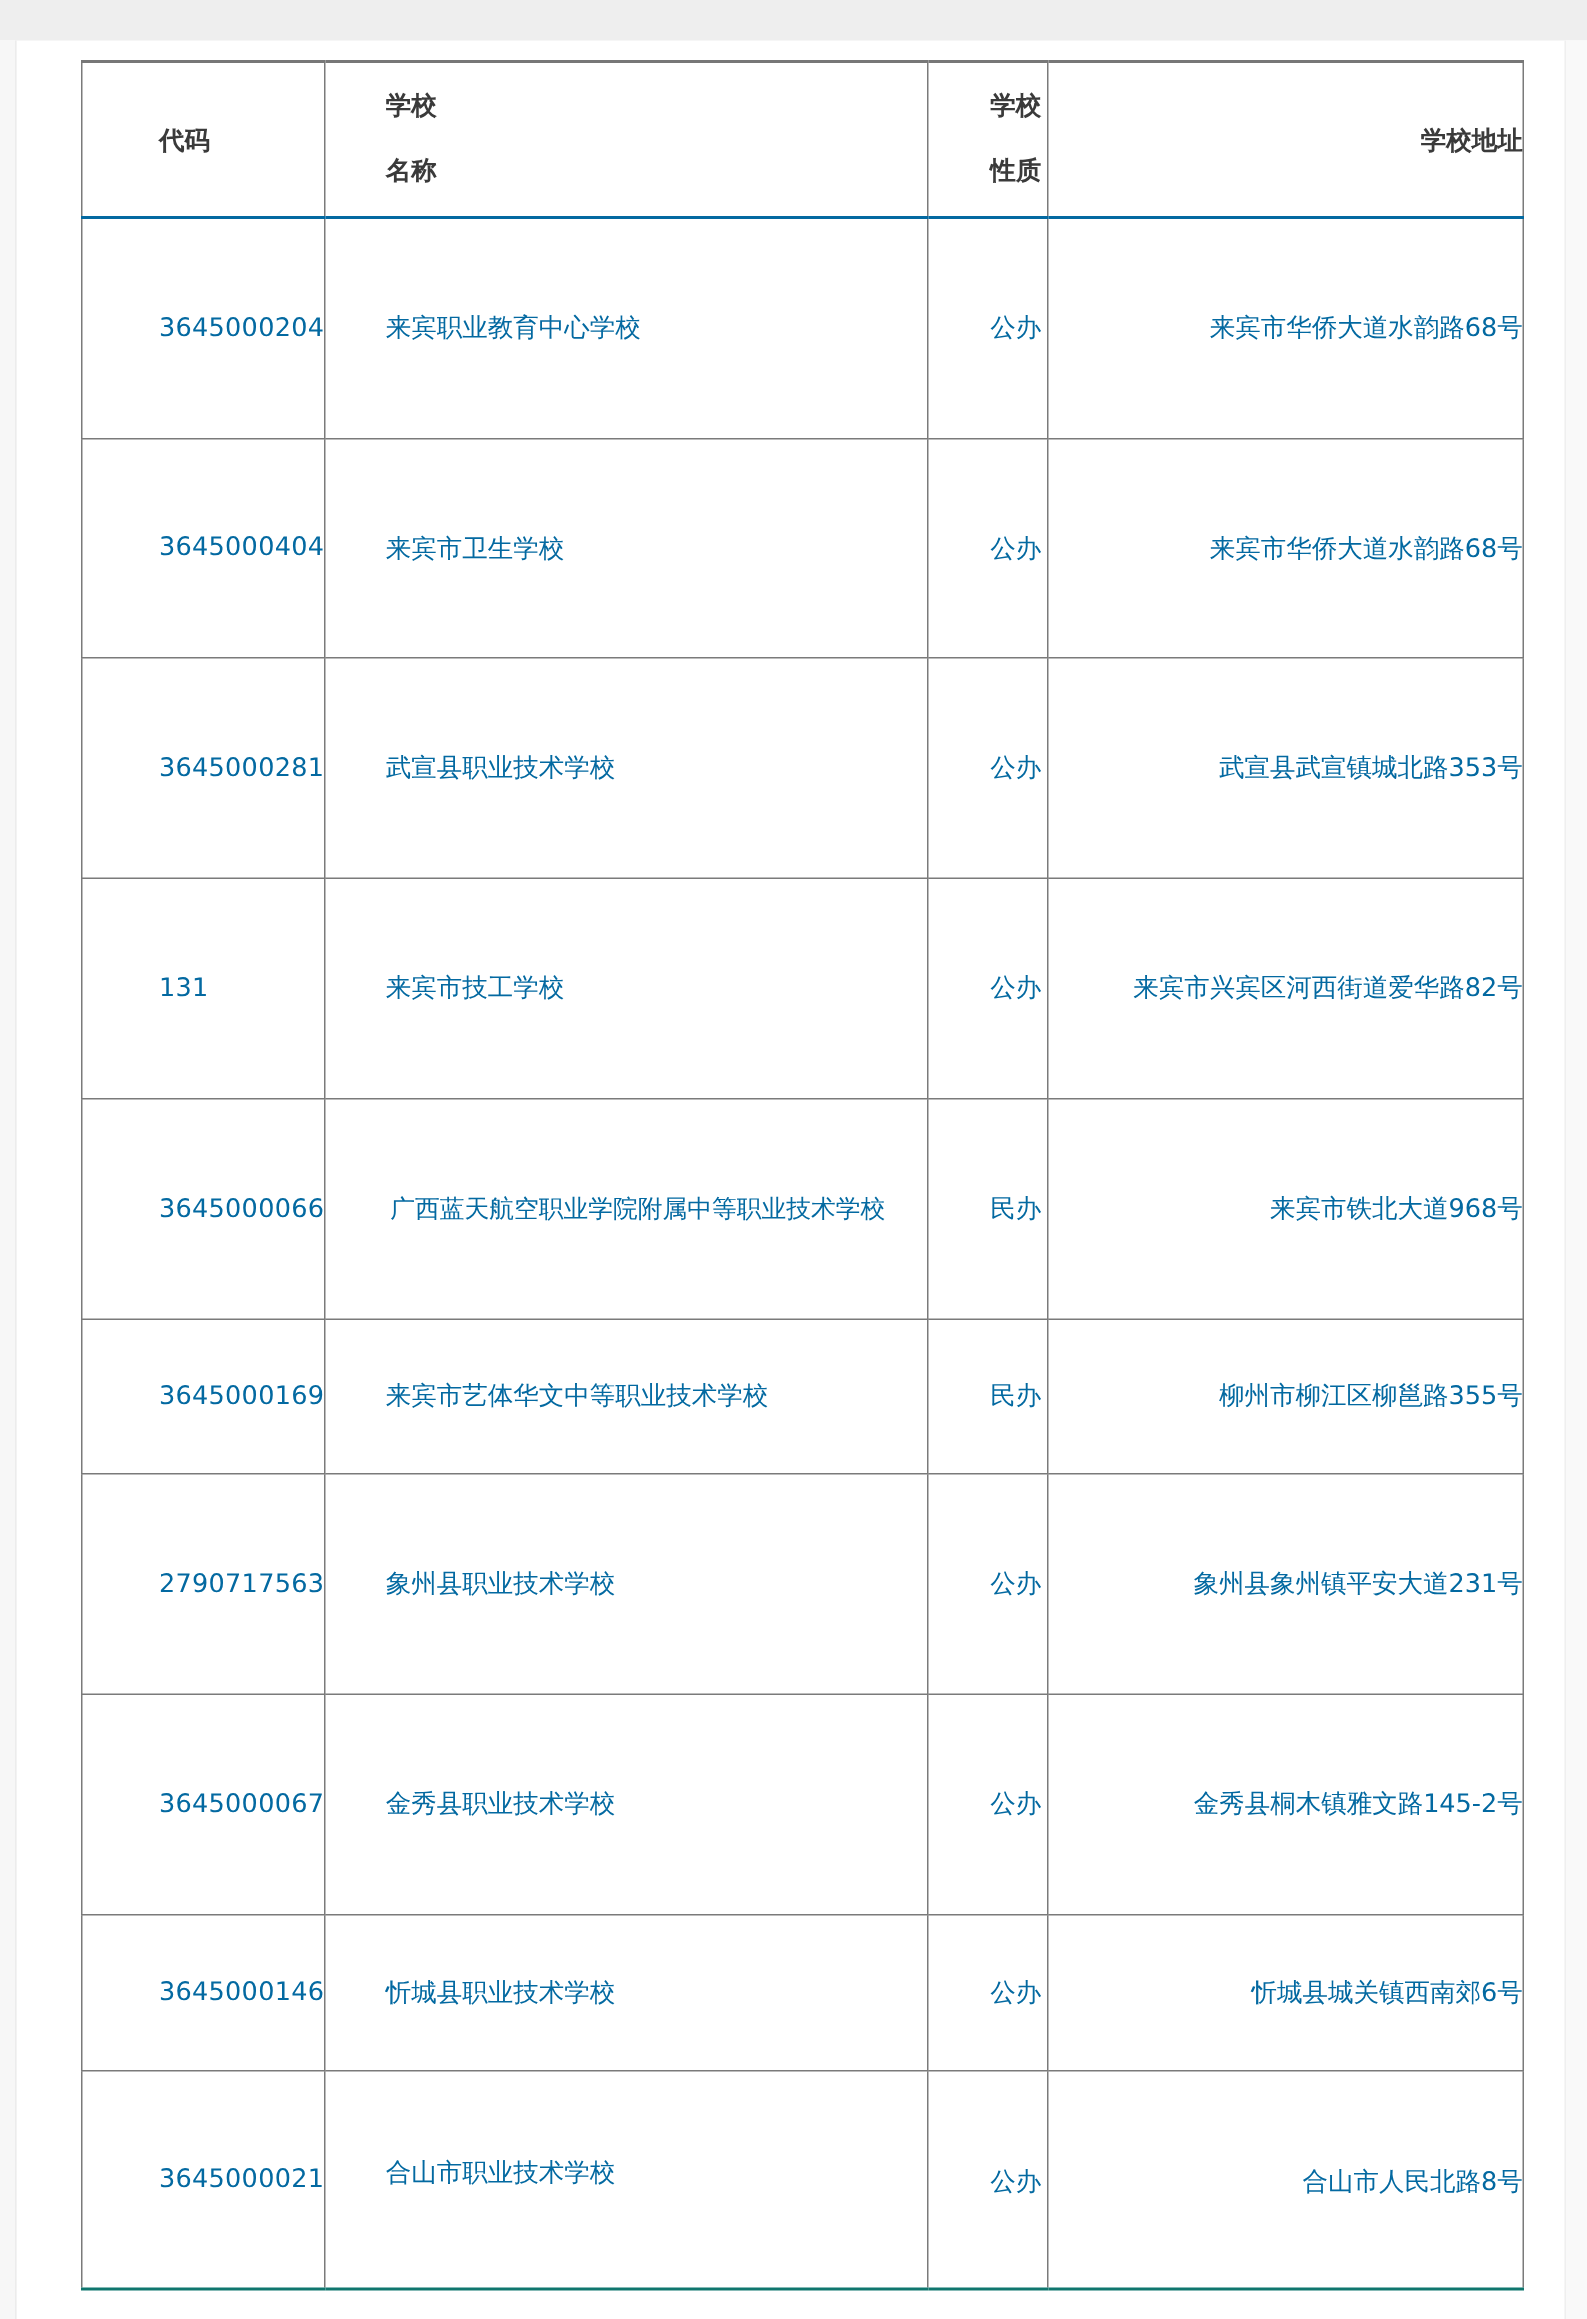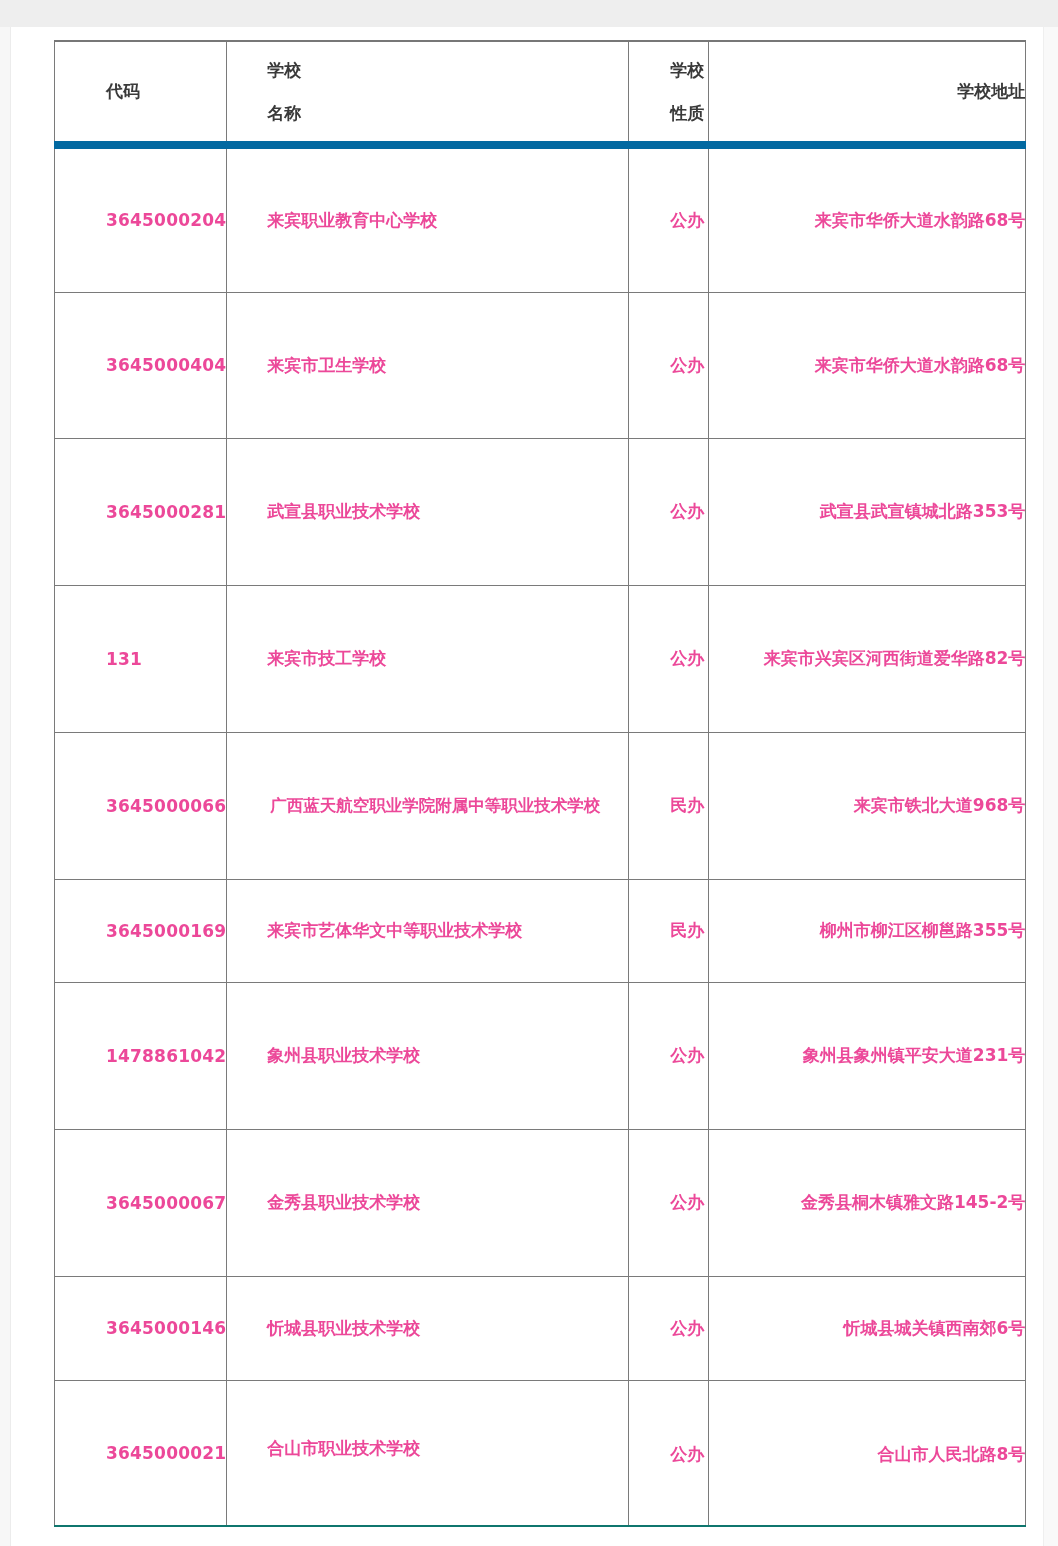--- a/index.html
+++ b/index.html
@@ -40,28 +40,28 @@
       left: 54px;
       top: 40px;
     }
     table {
       border-collapse: collapse;
       table-layout: fixed;
     }
     td, th {
       border: 1px solid #7a7a7a;
       padding: 0;
-      font-weight: bold;
+      font-weight: normal;
       font-size: 17px;
       vertical-align: middle;
-      color: #ec4899;
+      color: #0369a1;
     }
     tr.hdr td {
       border-top: 2px solid #777;
-      border-bottom: 8px solid #0369a1;
+      border-bottom: 2px solid #0369a1;
     }
     tr.last td {
       border-bottom: 2px solid #0f766e;
     }
     .c-code { width: 154px; padding-left: 51px; box-sizing: border-box; text-align: left; }
     .c-name { width: 402px; padding-left: 40px; box-sizing: border-box; text-align: left; }
     .c-type { width: 80px; padding-right: 4px; box-sizing: border-box; text-align: right; }
     .c-addr { width: 317px; padding-left: 21px; box-sizing: border-box; text-align: right; }
     .hdr-cell {
       font-size: 17px;
@@ -142,21 +142,21 @@
     </tr>
 
     <tr style="height:103px">
       <td class="c-code"><span class="code-text">3645000169</span></td>
       <td class="c-name"><span class="name-text">来宾市艺体华文中等职业技术学校</span></td>
       <td class="c-type"><span>民办</span></td>
       <td class="c-addr"><span class="addr-text">柳州市柳江区柳邕路355号</span></td>
     </tr>
 
     <tr style="height:147px">
-      <td class="c-code"><span class="code-text">1478861042</span></td>
+      <td class="c-code"><span class="code-text">2790717563</span></td>
       <td class="c-name"><span class="name-text">象州县职业技术学校</span></td>
       <td class="c-type"><span>公办</span></td>
       <td class="c-addr"><span class="addr-text">象州县象州镇平安大道231号</span></td>
     </tr>
 
     <tr style="height:147px">
       <td class="c-code"><span class="code-text">3645000067</span></td>
       <td class="c-name"><span class="name-text">金秀县职业技术学校</span></td>
       <td class="c-type"><span>公办</span></td>
       <td class="c-addr"><span class="addr-text">金秀县桐木镇雅文路145-2号</span></td>

